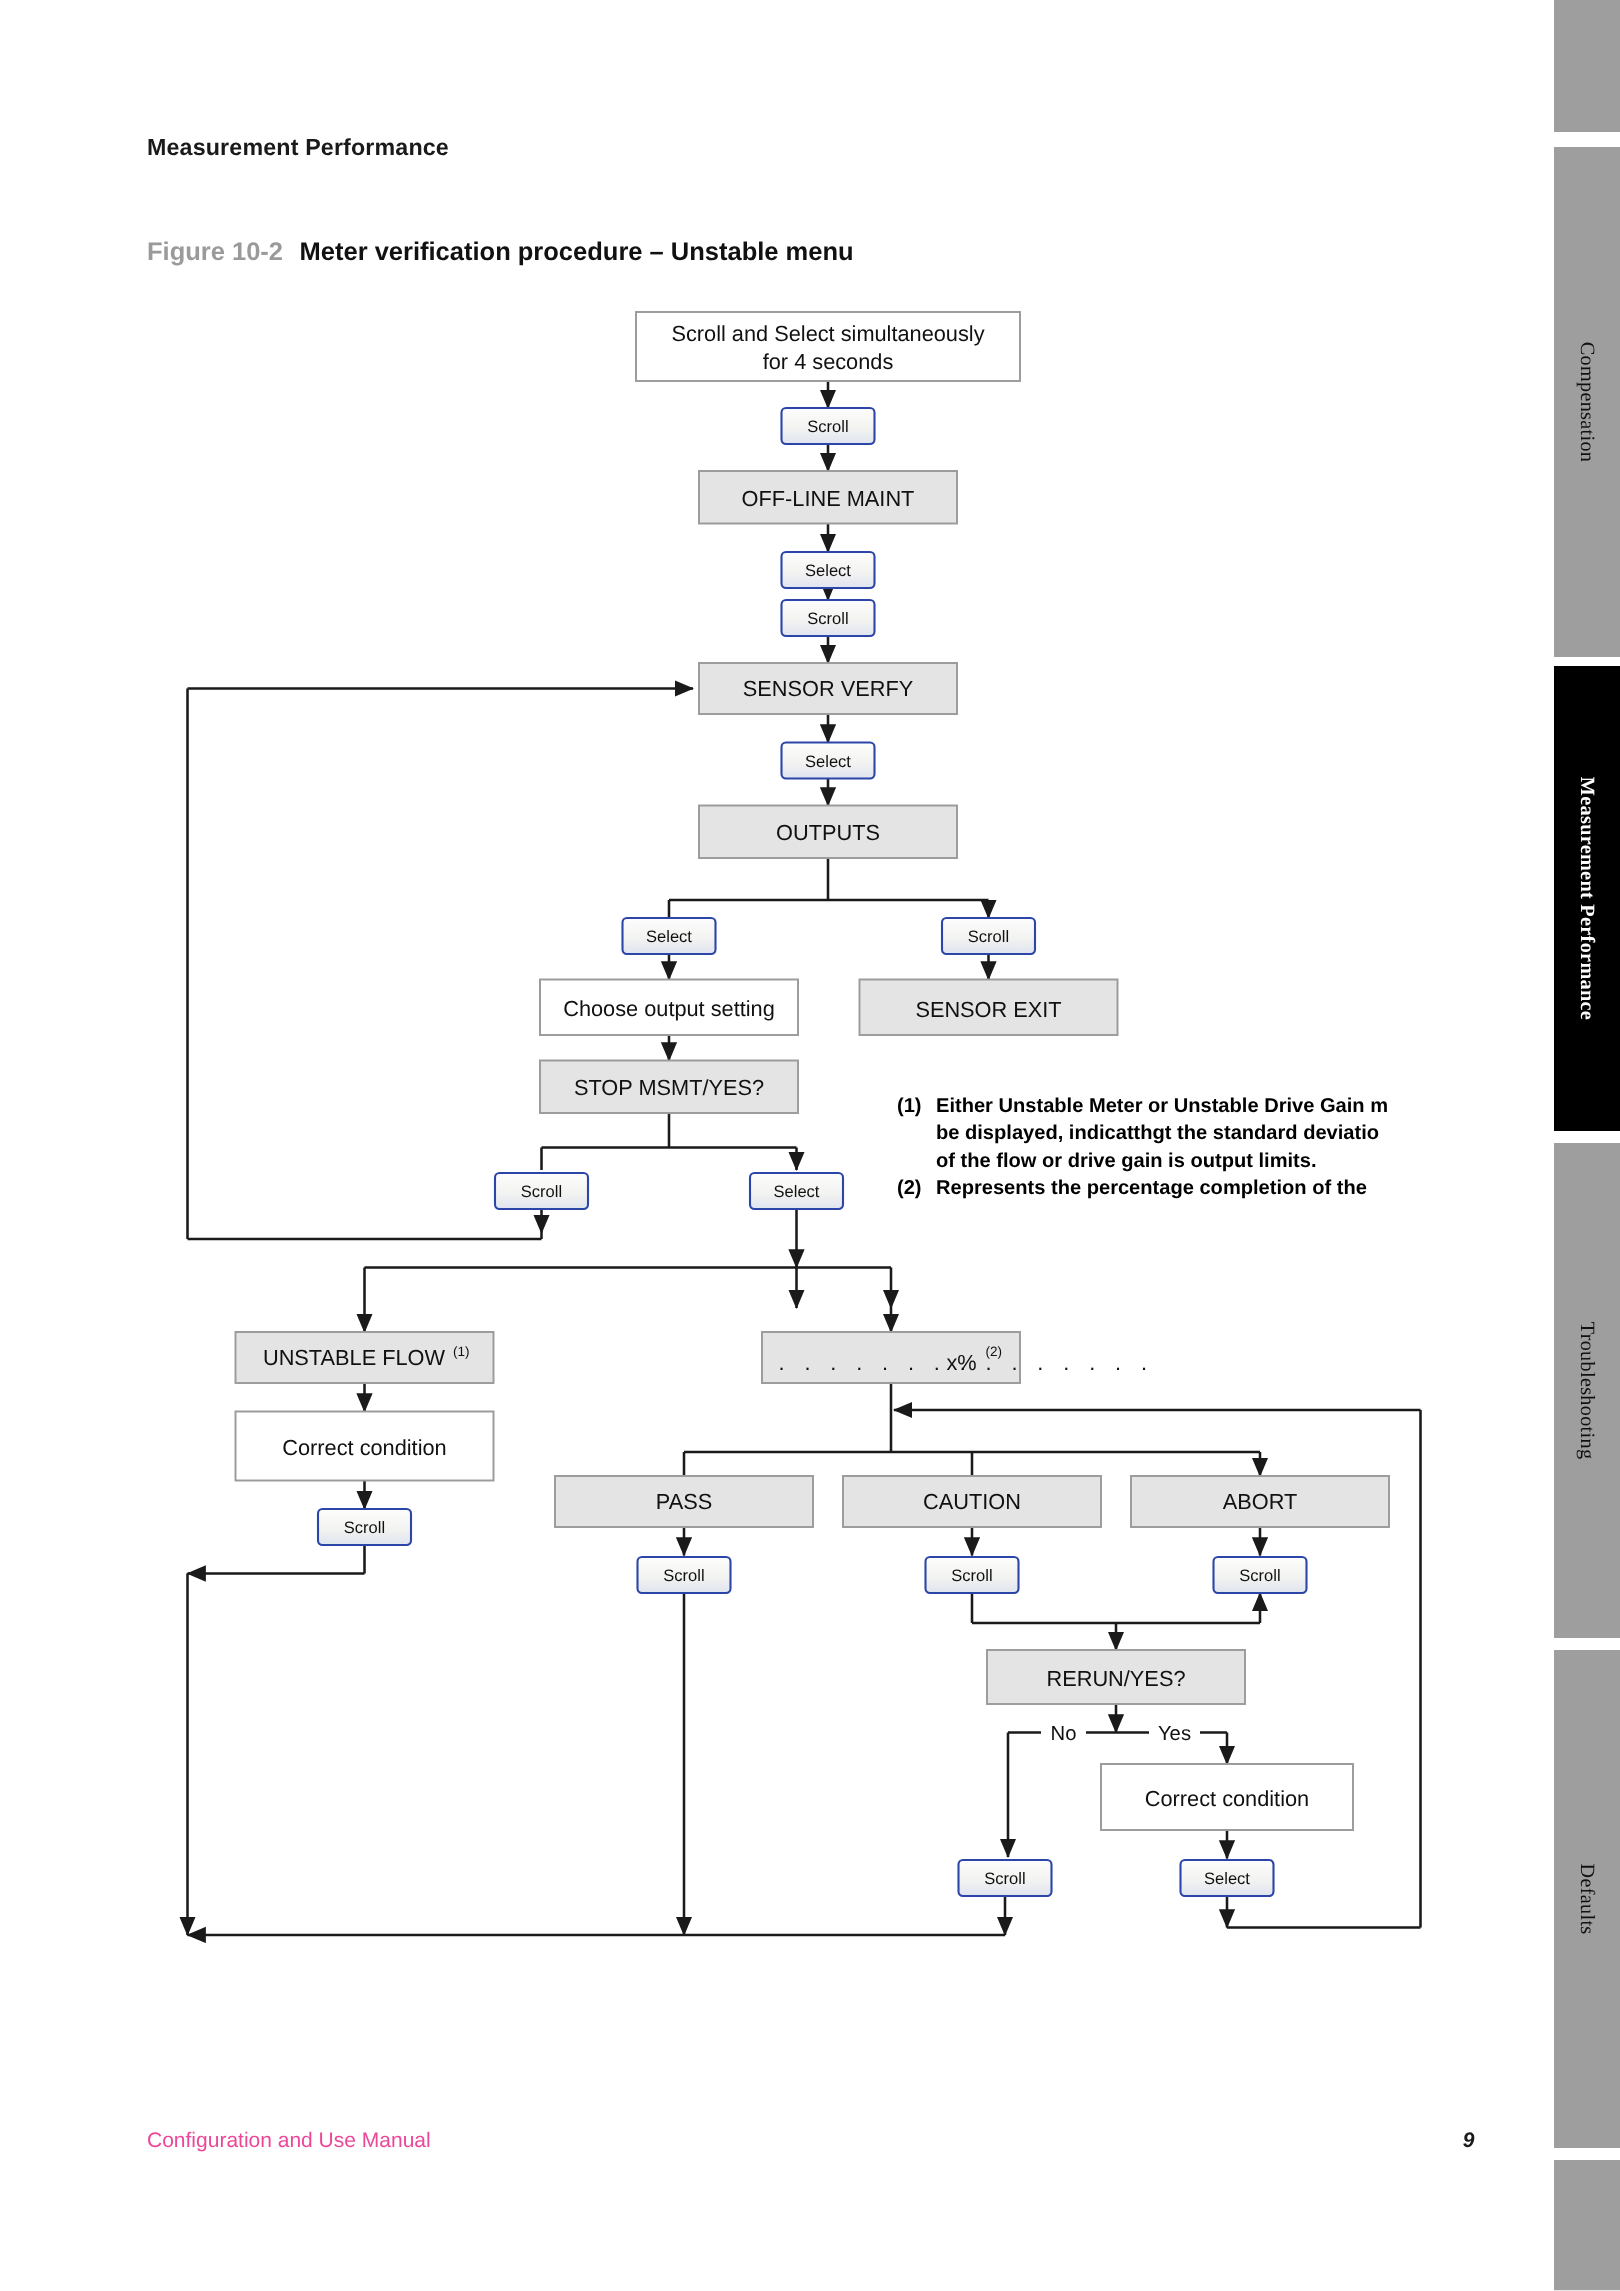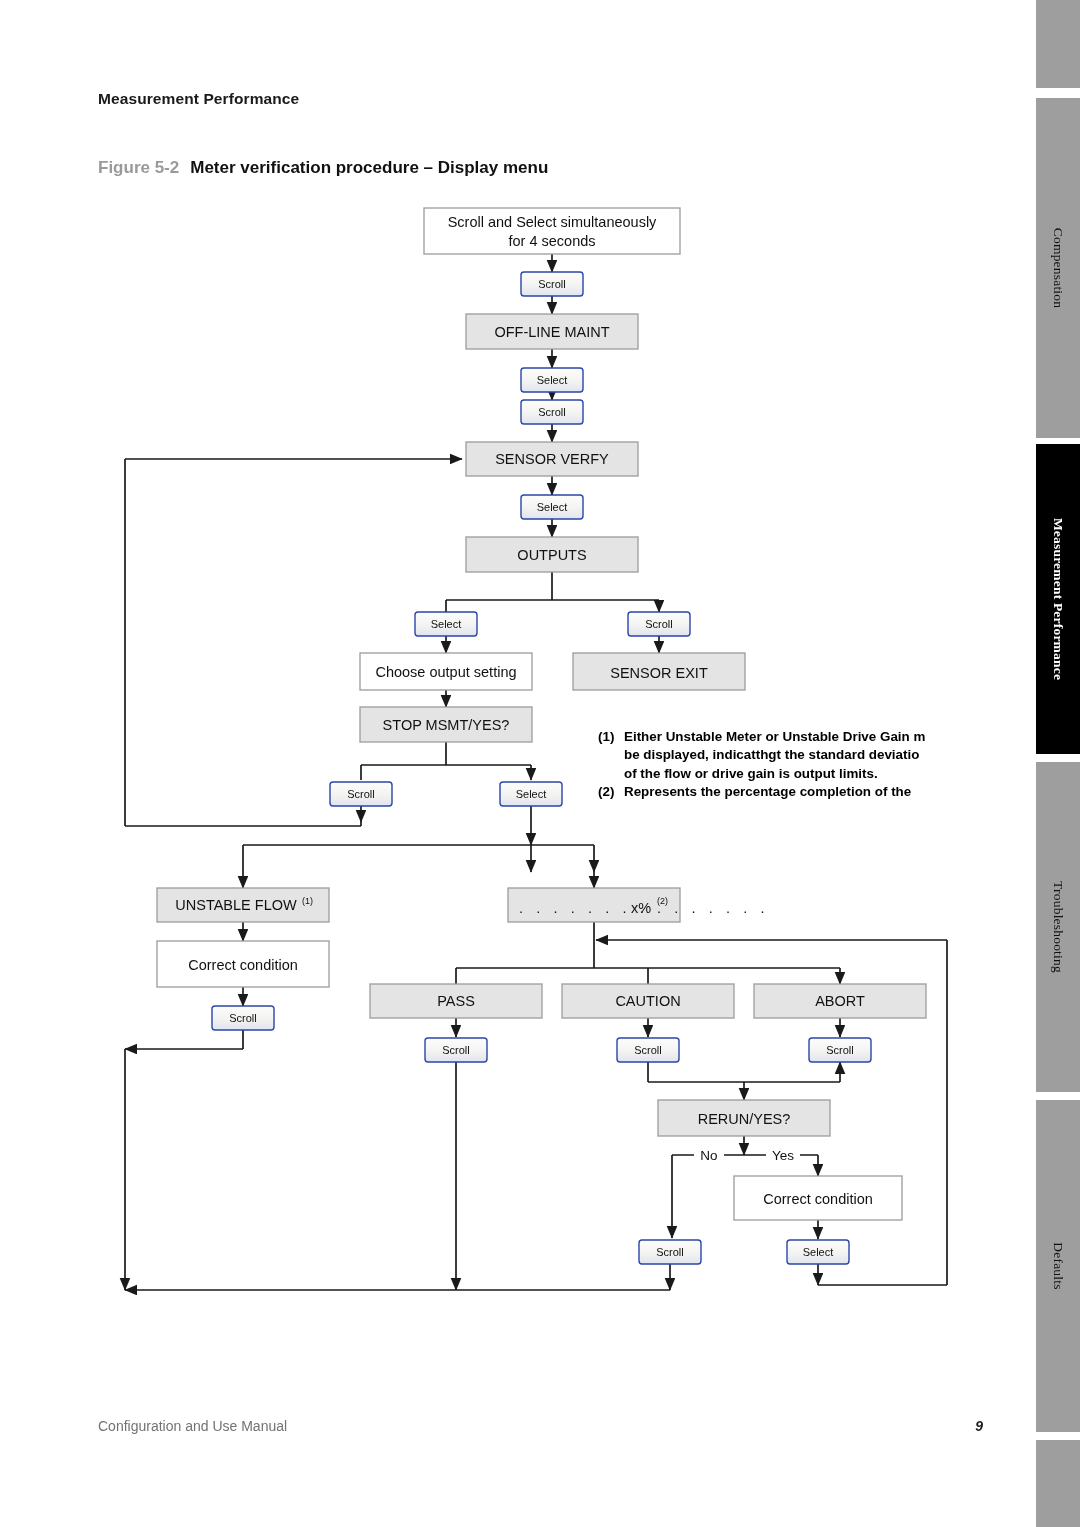--- a/index.html
+++ b/index.html
@@ -40,21 +40,21 @@
     position:absolute; left:98px; top:158px;
     font-size:17px; font-weight:bold; white-space:nowrap;
   }
   #figure-caption .fig-num{ color:#9a9a9a; margin-right:11px; }
   #figure-caption .fig-title{ color:#111; }
 
   #footer{
     position:absolute; left:98px; top:1418px; width:885px;
     display:flex; justify-content:space-between; align-items:baseline;
   }
-  #footer .f-left{ font-size:14px; color:#737373; }
+  #footer .f-left{ font-size:14px; color:#ec4899; }
   #footer .f-right{ font-size:14px; color:#1a1a1a; font-style:italic; font-weight:bold;}
 
   
   #footnotes{
     position:absolute; left:598px; top:728px;
     width:387px; height:100px; overflow:hidden;
     font-size:13.4px; font-weight:bold; color:#000;
     line-height:18.4px;
   }
   #footnotes .fn-row{ display:flex; }
@@ -92,21 +92,21 @@
     <span class="tab-label">Defaults</span>
   </div>
   <div class="tab" style="top:1440px;height:87px;">
     <span class="tab-label"></span>
   </div>
 </div>
 
 <div id="running-head">Measurement Performance</div>
 
 <div id="figure-caption">
-  <span class="fig-num">Figure 5-2</span><span class="fig-title">Meter verification procedure – Display menu</span>
+  <span class="fig-num">Figure 10-2</span><span class="fig-title">Meter verification procedure – Unstable menu</span>
 </div>
 
 <svg id="flow" width="1010" height="1340" viewBox="0 0 1010 1340">
   <defs>
     <marker id="ah" markerWidth="9" markerHeight="9" refX="7.2" refY="3.2" orient="auto">
       <path d="M0,0 L7.6,3.2 L0,6.4 z" fill="#1a1a1a"></path>
     </marker>
     <linearGradient id="btnGrad" x1="0" y1="0" x2="0" y2="1">
       <stop offset="0%" stop-color="#fdfdfd"></stop>
       <stop offset="55%" stop-color="#f3f3f1"></stop>

